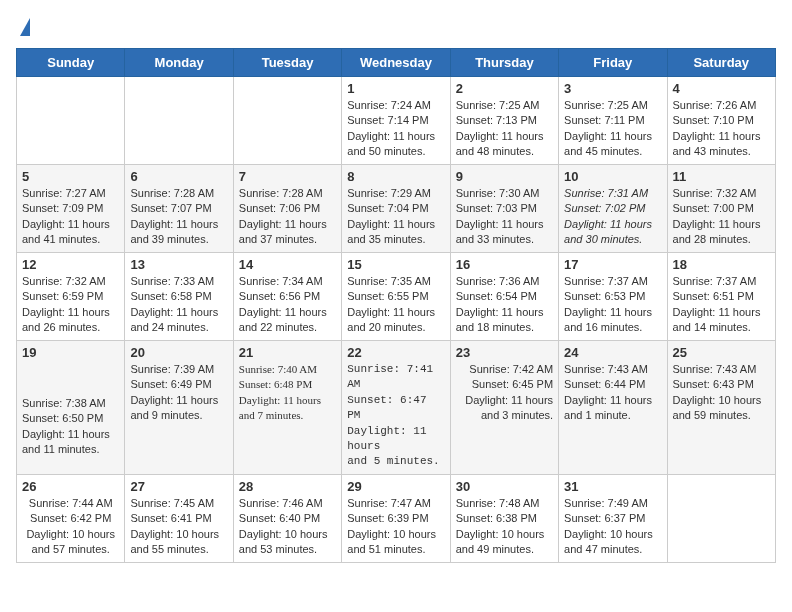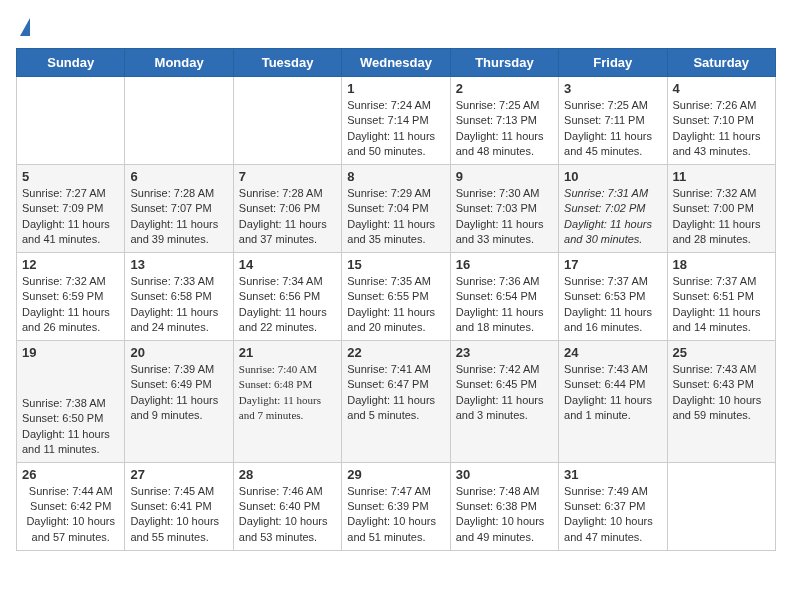--- a/index.html
+++ b/index.html
@@ -276,28 +276,28 @@
         </td>
         <td>
           <div class="day-number">21</div>
           <div class="day-info" style="white-space: pre-line; font-family: Liberation Serif, serif;">Sunrise: 7:40 AM
 Sunset: 6:48 PM
 Daylight: 11 hours
 and 7 minutes.</div>
         </td>
         <td>
           <div class="day-number">22</div>
-          <div class="day-info" style="white-space: pre-line;">Sunrise: 7:41 AM
+          <div class="day-info" style="white-space: pre-line; font-family: Liberation Mono, monospace;">Sunrise: 7:41 AM
 Sunset: 6:47 PM
 Daylight: 11 hours
 and 5 minutes.</div>
         </td>
         <td>
           <div class="day-number">23</div>
-          <div class="day-info" style="white-space: pre-line;">Sunrise: 7:42 AM
+          <div class="day-info" style="white-space: pre-line; text-align: right;">Sunrise: 7:42 AM
 Sunset: 6:45 PM
 Daylight: 11 hours
 and 3 minutes.</div>
         </td>
         <td>
           <div class="day-number">24</div>
           <div class="day-info" style="white-space: pre-line;">Sunrise: 7:43 AM
 Sunset: 6:44 PM
 Daylight: 11 hours
 and 1 minute.</div>

